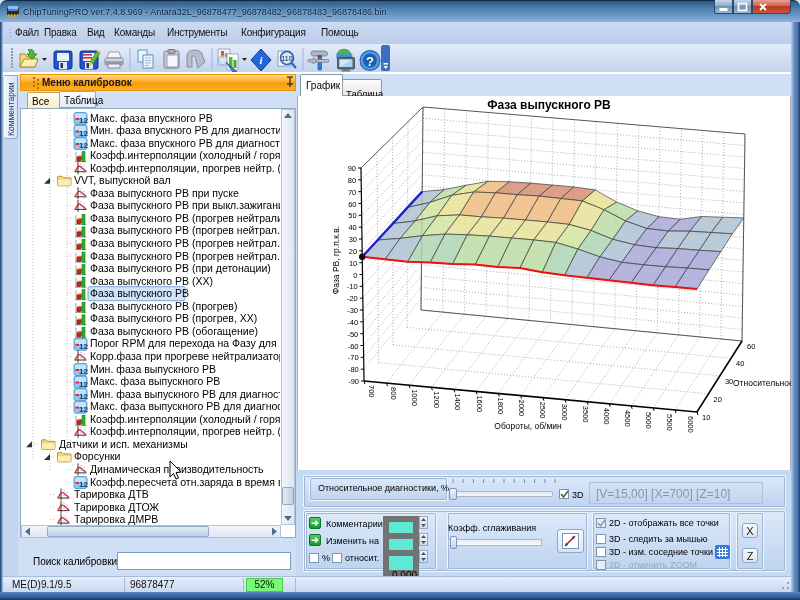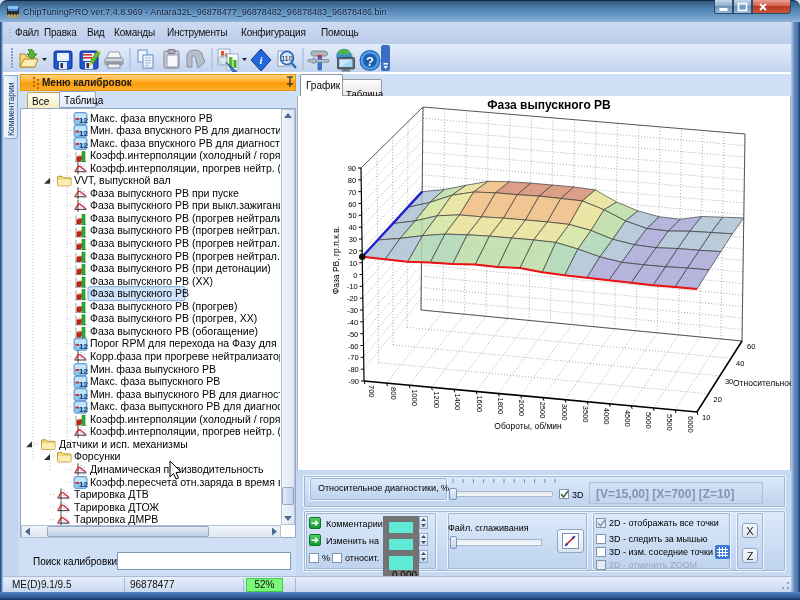--- a/index.html
+++ b/index.html
@@ -50,21 +50,21 @@
 #chart{left:297px;top:96px;width:494px;height:374px;background:#fff;border-left:1px solid #aab;border-right:1px solid #aab}
 
 #ctrl{left:296px;top:470px;width:495px;height:106px;background:#c6d9f2}
 .gbox{position:absolute;background:linear-gradient(#dce9fa,#bed3ef);border:1px solid #f0f6fd;box-shadow:0 0 0 1px #9fb6d4 inset;border-radius:2px}
 .lbl{position:absolute;font-size:9px;color:#000;white-space:nowrap}
 .inp{position:absolute;background:#5eead4;border:6px solid #737373;font-size:10px;padding-left:3px;padding-top:14px}
 .spin{position:absolute;width:9px;height:13px;background:linear-gradient(#f4f8fc,#cfdcec);border:1px solid #93a8c8}
 .gbtn{position:absolute;width:12px;height:12px;background:linear-gradient(#55cc66,#119933);border:1px solid #067722;border-radius:2px;color:#fff;font-size:9px;text-align:center;line-height:11px;font-weight:bold}
 .cb{position:absolute;width:10px;height:10px;background:#fff;border:1px solid #8095ae}
 .btn{position:absolute;background:linear-gradient(#f8fafc,#dce4ee);border:1px solid #8da6c8;border-radius:3px;text-align:center;font-size:11px;color:#222}
-#vxz{position:absolute;left:293px;top:12px;width:174px;height:22px;border:1px solid #aebfd8;background:linear-gradient(#d2e2f6,#c2d5ee);font-size:12px;font-weight:bold;color:#8494b2;padding:4px 0 0 6px}
+#vxz{position:absolute;left:293px;top:12px;width:174px;height:22px;border:1px solid #aebfd8;background:linear-gradient(#d2e2f6,#c2d5ee);font-size:12px;font-weight:normal;color:#8494b2;padding:4px 0 0 6px}
 
 #bleft{left:0;top:22px;width:3px;height:570px;background:linear-gradient(90deg,#16335f,#5585bd,#a8c0de)}
 #bright{left:791px;top:22px;width:9px;height:570px;background:linear-gradient(90deg,#b8cde8,#6490c4 35%,#4a74ac 75%,#1c3a66)}
 #bbottom{left:0;top:592px;width:800px;height:8px;background:linear-gradient(#5585c5,#2c5791 70%,#16325c)}
 </style></head>
 <body>
 <div id="win">
 
 <div class="abs" id="title">
       <span class="txt">ChipTuningPRO ver.7.4.8.969 - Antara32L_96878477_96878482_96878483_96878486.bin</span>
@@ -669,21 +669,21 @@
 <div class="lbl" style="left:26px;top:83px">%</div>
 <div class="cb" style="left:36px;top:83px"></div>
 <div class="lbl" style="left:49px;top:83px">относит.</div>
 <div class="inp" style="left:87px;top:80px;width:36px;height:14px">0,000</div>
 <div class="spin" style="left:123px;top:80px"></div>
 <svg class="abs" style="left:123px;top:80px" width="9" height="13">
         <path d="M4.5,2 L7,5 L2,5 Z" fill="#456"></path>
         <path d="M4.5,11 L7,8 L2,8 Z" fill="#456"></path>
       </svg>
 <div class="gbox" style="left:151px;top:42px;width:141px;height:58px"></div>
-<div class="lbl" style="left:152px;top:53px">Файл. сглаживания</div>
+<div class="lbl" style="left:152px;top:53px">Коэфф. сглаживания</div>
 <div class="abs" style="left:152px;top:69px;width:94px;height:7px;background:linear-gradient(#e8ecf2,#f8fafc);border:1px solid #aab8cc"></div>
 <div class="abs" style="left:154px;top:66px;width:7px;height:13px;background:linear-gradient(#eef4fb,#c2d4ea);border:1px solid #7a96bc;border-radius:2px"></div>
 <div class="btn" style="left:261px;top:59px;width:27px;height:24px"></div>
 <svg class="abs" style="left:266px;top:63px" width="17" height="16">
         <rect x="0.5" y="0.5" width="16" height="15" fill="#fff" stroke="#7a96bc"></rect>
         <line x1="3" y1="13" x2="13" y2="3" stroke="#cc2222" stroke-width="1.6"></line>
         <path d="M13,3 L9.5,4 L12,6.5 Z" fill="#2244cc"></path>
         <path d="M3,13 L6.5,12 L4,9.5 Z" fill="#2244cc"></path>
       </svg>
 <div class="gbox" style="left:296px;top:42px;width:139px;height:58px"></div>

